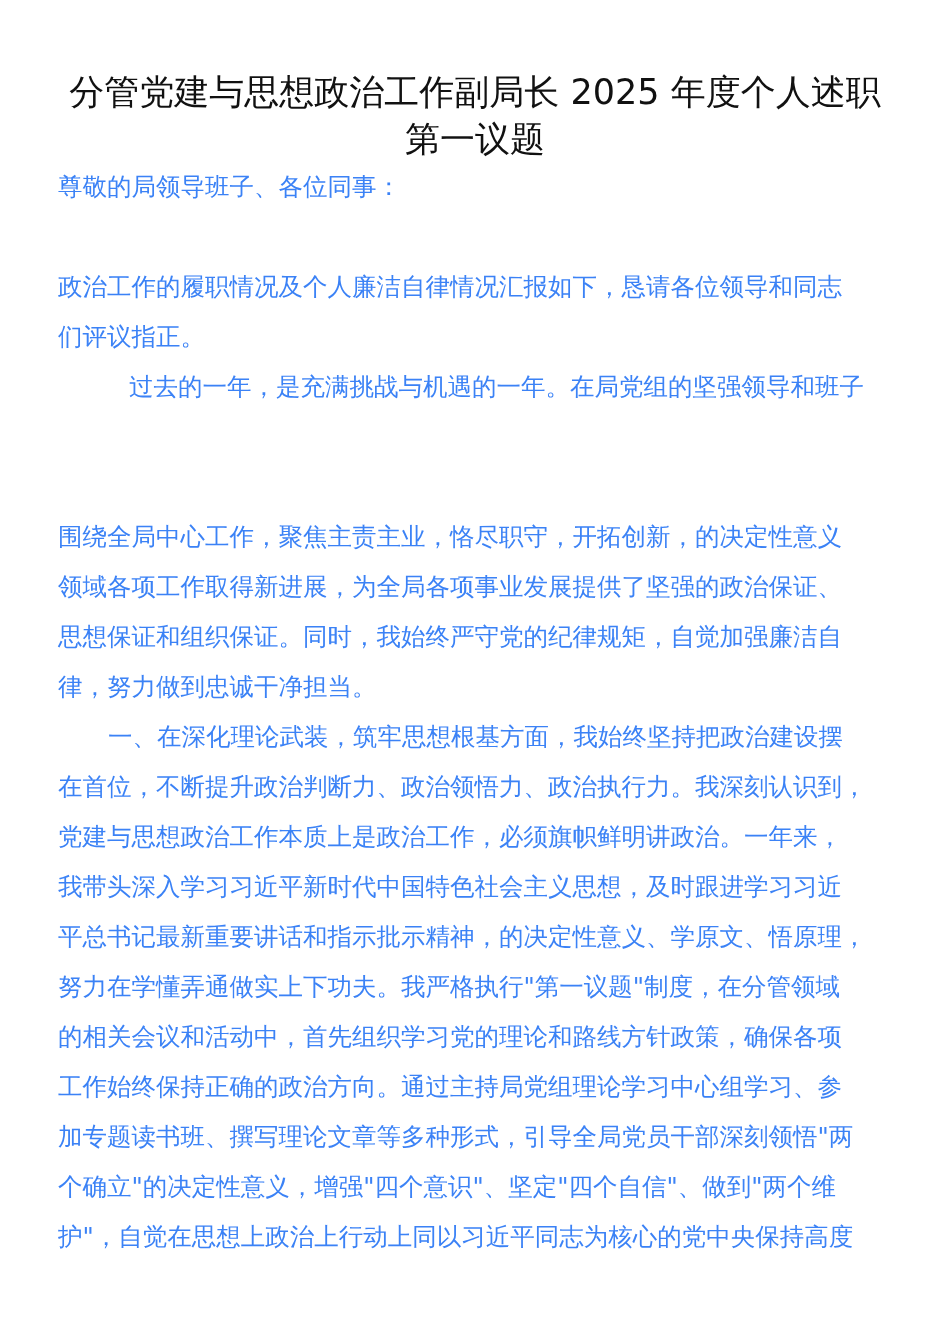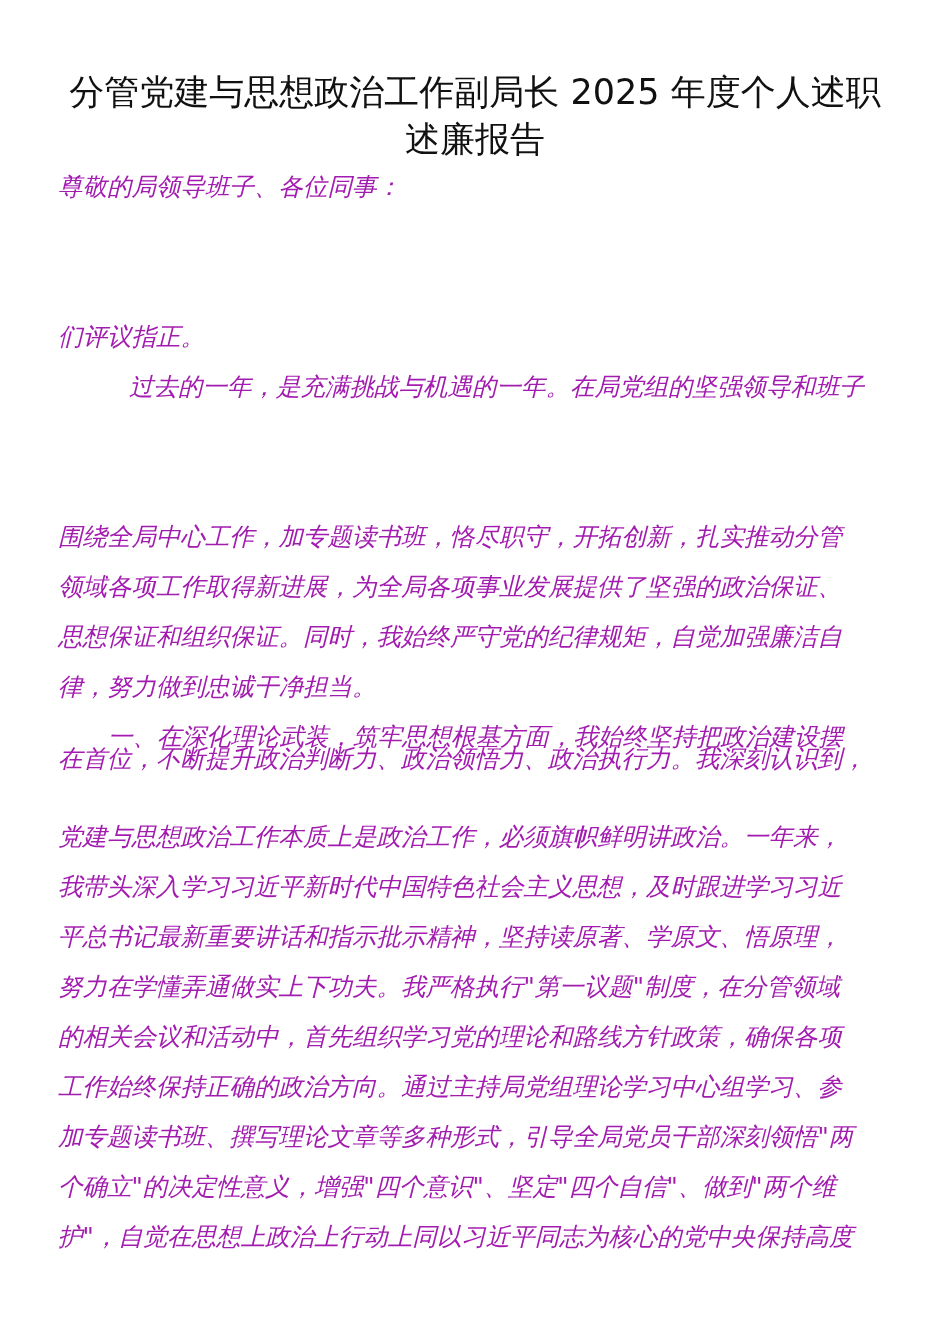--- a/index.html
+++ b/index.html
@@ -35,51 +35,51 @@
       white-space: nowrap;
     }
     .title-line-1 { top: 72px; }
     .title-line-2 { top: 119px; }
     .line {
       position: absolute;
       left: 58px;
       font-size: 24.5px;
       line-height: 30px;
       white-space: nowrap;
-      color: #a21caf;
-      font-style: italic;
+      color: #3b82f6;
     }
     .line.indent { left: 108px; }
     .line.serif {
       font-family: "DejaVu Serif", "Liberation Serif", serif;
     }
   </style>
 </head>
 <body>
 
 <div class="page">
 
   <div class="title title-line-1">分管党建与思想政治工作副局长 2025 年度个人述职</div>
-  <div class="title title-line-2">述廉报告</div>
+  <div class="title title-line-2">第一议题</div>
 
   <div class="line" style="top:172px;">尊敬的局领导班子、各位同事：</div>
 
+  <div class="line" style="top:272px;">政治工作的履职情况及个人廉洁自律情况汇报如下，恳请各位领导和同志</div>
   <div class="line" style="top:322px;">们评议指正。</div>
 
   <div class="line indent" style="top:372px;margin-left:21px;">过去的一年，是充满挑战与机遇的一年。在局党组的坚强领导和班子</div>
-  <div class="line" style="top:522px;">围绕全局中心工作，加专题读书班，恪尽职守，开拓创新，扎实推动分管</div>
+  <div class="line" style="top:522px;">围绕全局中心工作，聚焦主责主业，恪尽职守，开拓创新，的决定性意义</div>
   <div class="line" style="top:572px;">领域各项工作取得新进展，为全局各项事业发展提供了坚强的政治保证、</div>
   <div class="line" style="top:622px;">思想保证和组织保证。同时，我始终严守党的纪律规矩，自觉加强廉洁自</div>
   <div class="line" style="top:672px;">律，努力做到忠诚干净担当。</div>
 
   <div class="line indent serif" style="top:722px;">一、在深化理论武装，筑牢思想根基方面，我始终坚持把政治建设摆</div>
-  <div class="line serif" style="top:744px;text-align:right;">在首位，不断提升政治判断力、政治领悟力、政治执行力。我深刻认识到，</div>
+  <div class="line serif" style="top:772px;text-align:right;">在首位，不断提升政治判断力、政治领悟力、政治执行力。我深刻认识到，</div>
   <div class="line" style="top:822px;">党建与思想政治工作本质上是政治工作，必须旗帜鲜明讲政治。一年来，</div>
   <div class="line" style="top:872px;">我带头深入学习习近平新时代中国特色社会主义思想，及时跟进学习习近</div>
-  <div class="line" style="top:922px;">平总书记最新重要讲话和指示批示精神，坚持读原著、学原文、悟原理，</div>
+  <div class="line" style="top:922px;">平总书记最新重要讲话和指示批示精神，的决定性意义、学原文、悟原理，</div>
   <div class="line" style="top:972px;">努力在学懂弄通做实上下功夫。我严格执行"第一议题"制度，在分管领域</div>
   <div class="line" style="top:1022px;">的相关会议和活动中，首先组织学习党的理论和路线方针政策，确保各项</div>
   <div class="line" style="top:1072px;">工作始终保持正确的政治方向。通过主持局党组理论学习中心组学习、参</div>
   <div class="line" style="top:1122px;">加专题读书班、撰写理论文章等多种形式，引导全局党员干部深刻领悟"两</div>
   <div class="line" style="top:1172px;">个确立"的决定性意义，增强"四个意识"、坚定"四个自信"、做到"两个维</div>
   <div class="line" style="top:1222px;">护"，自觉在思想上政治上行动上同以习近平同志为核心的党中央保持高度</div>
 
 </div>
 
 </body></html>

